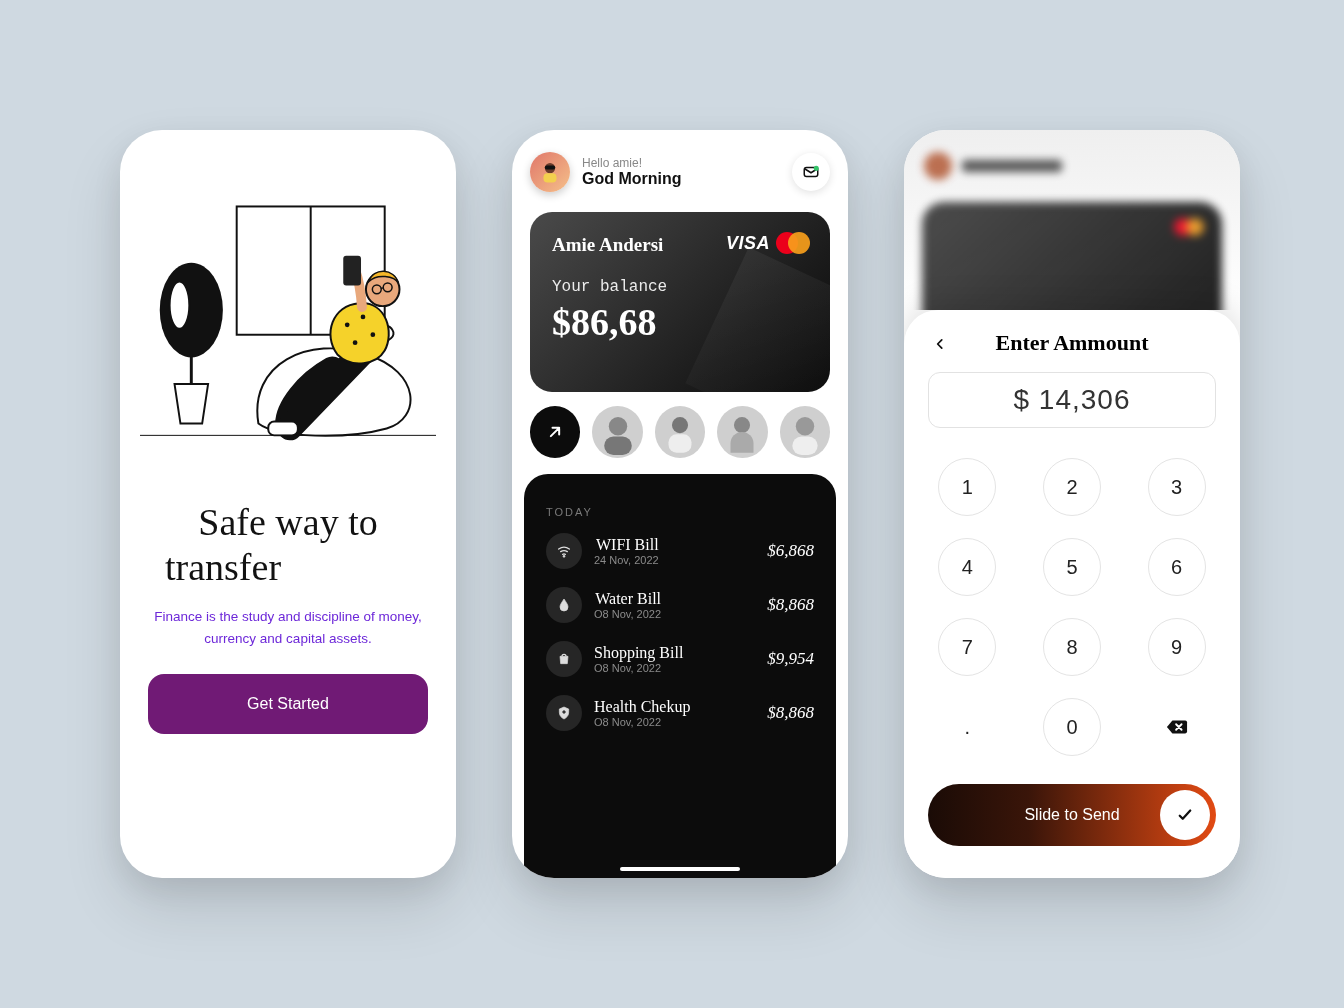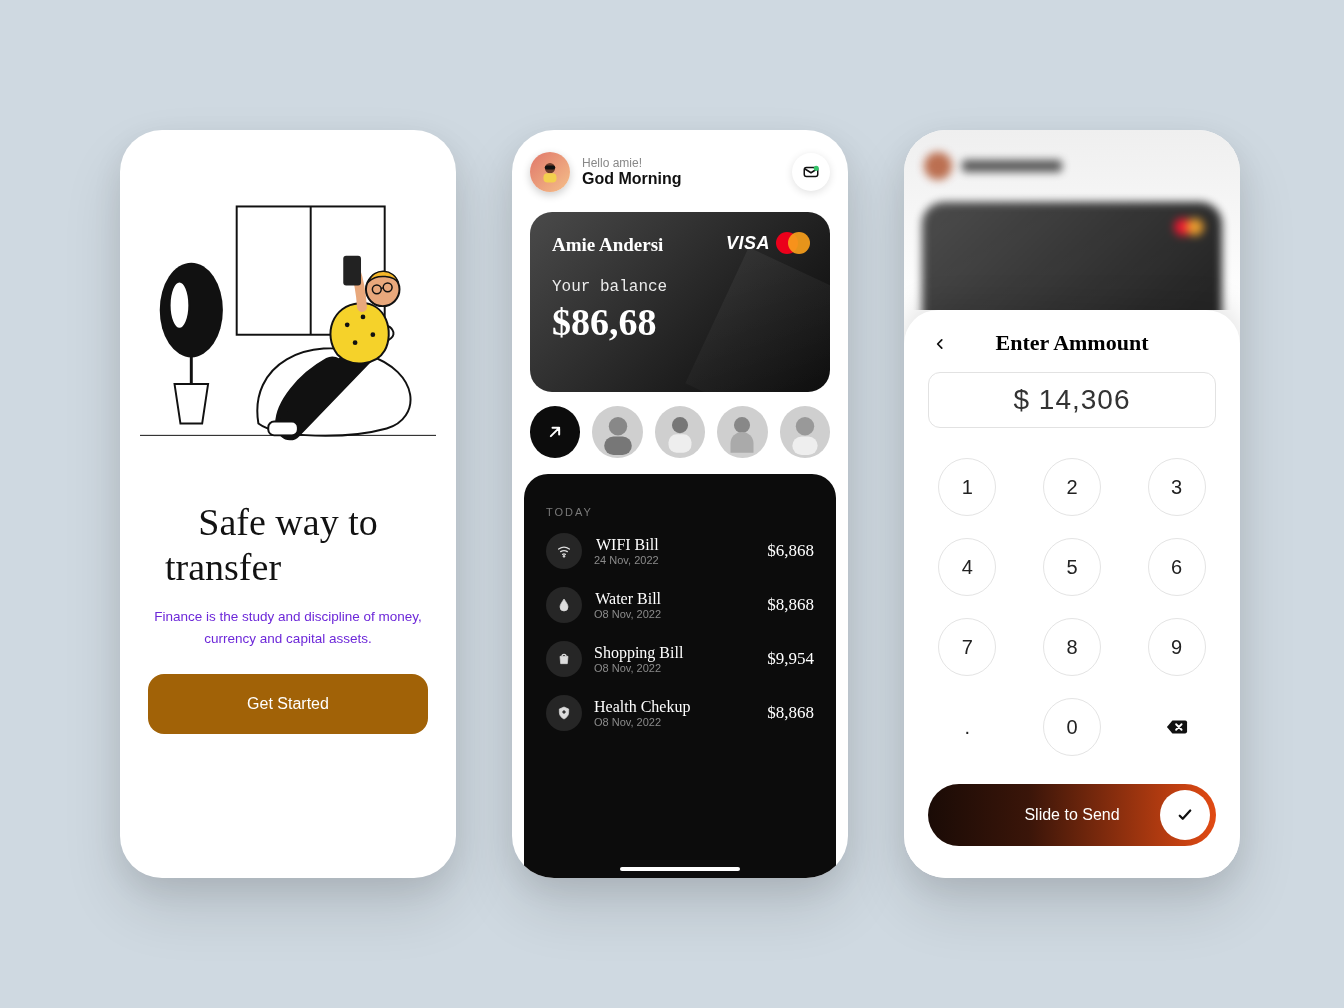--- a/index.html
+++ b/index.html
@@ -64,21 +64,21 @@
     text-align: center;
     font-size: 13.5px;
     line-height: 1.65;
     color: #6d28d9;
     padding: 0 34px;
     font-family: -apple-system, sans-serif;
   }
   .s1-btn {
     margin: 24px 28px;
     height: 60px;
-    background: #a16207;
+    background: #701a75;
     color: #fff;
     border-radius: 16px;
     display:flex;
     align-items:center;
     justify-content:center;
     font-size: 16px;
     font-family: -apple-system, sans-serif;
     text-align: center;
   }
 
@@ -171,21 +171,21 @@
     display:flex; align-items:center; gap:12px;
     padding: 9px 6px;
   }
   .tx-icon {
     width: 36px; height:36px; border-radius:50%;
     background:#262626; display:flex; align-items:center; justify-content:center;
   }
   .tx-icon svg { width:16px; height:16px; stroke:#ddd; fill:#ddd; }
   .tx-name { font-family: Georgia, serif; font-size:16px;text-align:right; }
   .tx-date { font-size:11px; color:#8b8b8b; font-family:sans-serif; }
-  .tx-amt { margin-left:auto; font-family: Georgia, serif; font-size:17px; }
+  .tx-amt { margin-left:auto; font-family: Georgia, serif; font-size:17px;font-style:italic; }
   .home-bar {
     position:absolute; bottom:7px; left:50%; transform:translateX(-50%);
     width:120px; height:4px; border-radius:4px; background:#fff;
   }
 
   
   .s3 { background: #fff; }
   .s3-blur {
     height: 180px;
     position:relative;

